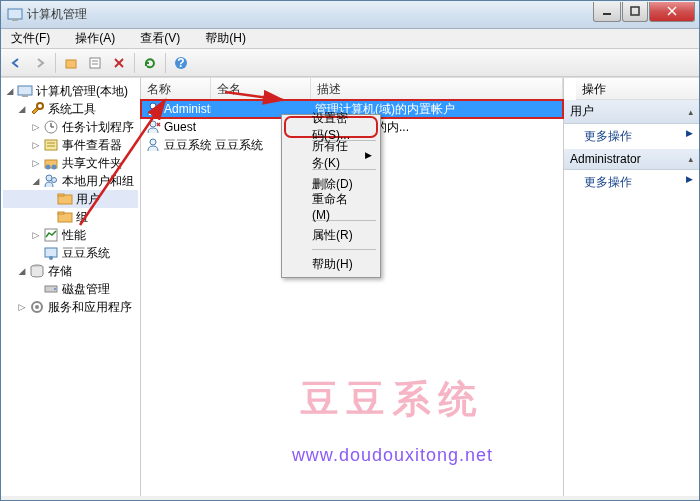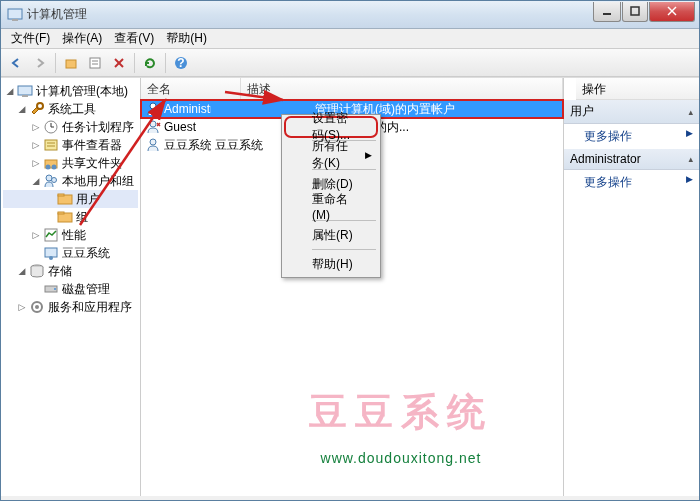--- a/index.html
+++ b/index.html
@@ -11,21 +11,21 @@
     .titlebar { height: 28px; background: linear-gradient(to bottom, #e8f0f8 0%, #d4e2f0 50%, #c8d8ea 100%); display: flex; align-items: center; padding-left: 6px; border-bottom: 1px solid #a0b0c0; }
     .titlebar-icon { width: 16px; height: 16px; margin-right: 4px; display: inline-flex; }
     .titlebar-title { flex: 1; color: #333; }
     .win-btns { display: flex; height: 20px; margin-right: 4px; margin-top: -6px; }
     .win-btn { width: 28px; height: 20px; display: flex; align-items: center; justify-content: center; border: 1px solid #888; border-top: none; border-radius: 0 0 3px 3px; margin-left: 1px; background: linear-gradient(#f0f0f0,#d0d0d0); cursor: pointer; }
     .win-btn.max { width: 26px; }
     .win-btn.close { width: 46px; background: linear-gradient(#e89090,#d05050,#c73030); color: #fff; }
     .win-btn svg { width: 10px; height: 10px; }
     
     
-    .menubar { height: 20px; background: #f0f0f0; display: flex; align-items: center; padding: 0 4px; border-bottom: 1px solid #ccc; }
+    .menubar { height: 20px; background: #f0f0f0; display: flex; align-items: center; padding: 0 4px; border-bottom: 1px solid #ccc; gap: 13px; }
     .menubar span { padding: 2px 6px; cursor: pointer; }
     
     
     .toolbar { height: 28px; background: linear-gradient(#fafafa,#e8e8e8); border-bottom: 1px solid #ccc; display: flex; align-items: center; padding: 0 4px; gap: 2px; }
     .tool-btn { width: 22px; height: 22px; display: flex; align-items: center; justify-content: center; cursor: pointer; border: 1px solid transparent; }
     .tool-sep { width: 1px; height: 20px; background: #ccc; margin: 0 2px; }
     
     
     .body { flex: 1; display: flex; border-top: 1px solid #ddd; min-height: 0; }
     
@@ -62,21 +62,21 @@
     .action-section { background: linear-gradient(#e8eef6,#d8e2ee); padding: 3px 6px; border-bottom: 1px solid #c8d0dc; display: flex; align-items: center; justify-content: space-between; cursor: pointer; }
     .action-section .tri { font-size: 9px; color: #555; }
     .action-item { padding: 4px 6px 4px 20px; cursor: pointer; color: #15428b; }
     
     
     .arrow-overlay { position: absolute; pointer-events: none; z-index: 200; }
     
     
     .watermark { position: absolute; right: 70px; bottom: 30px; text-align: center; color: #f5b5c5; pointer-events: none; z-index: 5; }
     .watermark .big { font-size: 38px; font-family: "KaiTi","STKaiti",serif; letter-spacing: 8px; font-weight: bold; }
-    .watermark .url { font-size: 14px; color: #15803d; letter-spacing: 1px; margin-top: 12px; }
+    .watermark .url { font-size: 18px; color: #8b5cf6; letter-spacing: 1px; margin-top: 20px; }
     
     .statusbar { height: 4px; background: #f0f0f0; }
 
     
     .ic-folder { fill: #f5c26b; stroke: #c89030; }
     .ic-mon { fill: #d8e8f8; stroke: #5080b0; }
     .ic-user { fill: #d8e8f8; stroke: #5080b0; }
   </style>
 </head>
 <body>
@@ -298,20 +298,21 @@
               <circle cx="8" cy="8" r="5" fill="none" stroke="#888" stroke-width="2"></circle>
               <circle cx="8" cy="8" r="2" fill="#888"></circle>
             </svg>
           </span>
         <span>服务和应用程序</span>
       </div>
     </div>
 
     <div class="list-panel">
       <div class="list-header">
+        <div class="col" style="width:70px">名称</div>
         <div class="col" style="width:100px">全名</div>
         <div class="col" style="flex:1">描述</div>
       </div>
       <div class="list-body">
         <div class="list-row selected" style="outline:2px solid #d02020; outline-offset:-1px;">
           <div class="cell" style="width:70px">
             <span class="user-icon"><svg width="16" height="16" viewBox="0 0 16 16">
                   <circle cx="8" cy="5" r="3" fill="#fff" stroke="#2060a0"></circle>
                   <path d="M3 14 Q3 9 8 9 Q13 9 13 14" fill="#fff" stroke="#2060a0"></path>
                 </svg></span>

